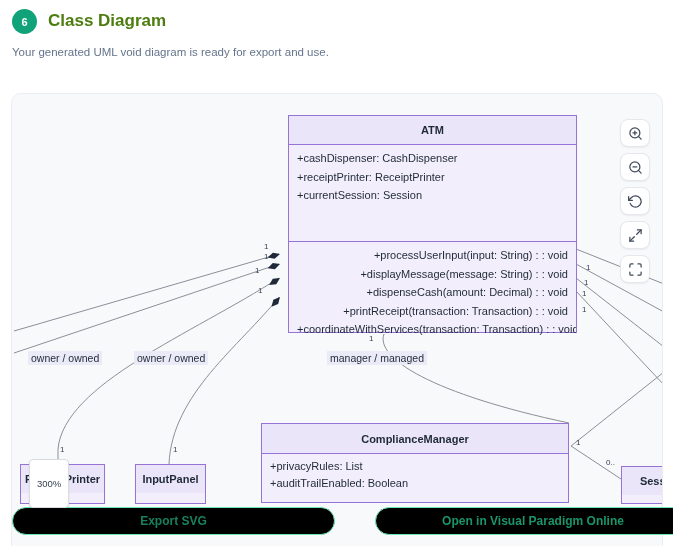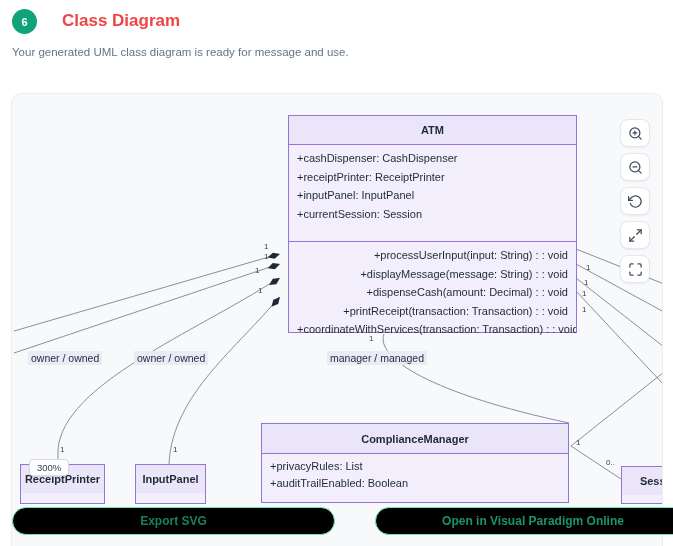--- a/index.html
+++ b/index.html
@@ -2,21 +2,21 @@
 <html><head>
 <meta charset="utf-8">
 <style>
   * { margin:0; padding:0; box-sizing:border-box; }
   html,body { width:673px; height:546px; background:#ffffff; font-family:"Liberation Sans", sans-serif; overflow:hidden; }
   .page { position:relative; width:673px; height:546px; background:#fff; }
 
   
   .step-badge { position:absolute; left:12px; top:9px; width:25px; height:25px; border-radius:50%;
     background:#10a37a; color:#fff; font-size:11px; font-weight:bold; display:flex; align-items:center; justify-content:center; }
-  .page-title { position:absolute; left:62px; top:11px; font-size:17px; font-weight:bold; color:#ef4444; }
+  .page-title { position:absolute; left:48px; top:11px; font-size:17px; font-weight:bold; color:#4d7c0f; }
   .page-subtitle { position:absolute; left:12px; top:46px; font-size:11.5px; color:#64748b; }
 
   
   .canvas { position:absolute; left:11px; top:93px; width:652px; height:473px;
     background:#f8f9fb; border:1px solid #ebedf0; border-radius:10px; overflow:hidden; }
   .edges { position:absolute; left:0; top:0; width:652px; height:397px; }
 
   
   .uml-class { position:absolute; border:1px solid #9673d6; background:#f2eefb; font-size:11px; color:#1f2937; }
   .uml-class .cls-header { background:#eae5f9; border-bottom:1px solid #9673d6; font-weight:bold;
@@ -33,21 +33,21 @@
   .rp { left:8px; top:370px; width:85px; height:40px; }
   .rp .cls-header, .ip .cls-header, .se .cls-header { height:28px; border-bottom:none; }
   .ip { left:123px; top:370px; width:71px; height:40px; }
   .se { left:609px; top:372px; width:80px; height:38px; }
 
   
   .edge-label { position:absolute; font-size:10.5px; color:#1f2937; background:rgba(233,233,247,0.92); padding:1px 3px; white-space:nowrap; }
   .mult { position:absolute; font-size:8px; color:#374151; white-space:nowrap; }
 
   
-  .zoom-tooltip { position:absolute; left:17px; top:365px; padding:2px 7px; background:#fff; border:1px solid #d8dbe0;
+  .zoom-tooltip { position:absolute; left:17px; top:365px; padding:18px 7px; background:#fff; border:1px solid #d8dbe0;
     border-radius:4px; font-size:9.5px; color:#374151; box-shadow:0 1px 2px rgba(0,0,0,0.08); z-index:5; }
 
   
   .ctrl-stack { position:absolute; right:12px; top:25px; display:flex; flex-direction:column; gap:6px; z-index:6; }
   .ctrl-btn { width:30px; height:28px; background:#fff; border:1px solid #e5e7eb; border-radius:8px;
     display:flex; align-items:center; justify-content:center; box-shadow:0 1px 2px rgba(16,24,40,0.06); cursor:pointer; }
   .ctrl-btn svg { stroke:#3f4a5a; }
 
   
   .footer-btn { position:absolute; top:507px; height:28px; background:#000000; border:1px solid #6ee7b7; border-radius:14px;
@@ -58,21 +58,21 @@
 </style>
 </head>
 <body>
 
 <div class="page">
 
   <div class="step-badge">
       <span>6</span>
     </div>
   <div class="page-title">Class Diagram</div>
-  <div class="page-subtitle">Your generated UML class diagram is ready for message and use.</div>
+  <div class="page-subtitle">Your generated UML void diagram is ready for export and use.</div>
 
   <div class="canvas">
 
     <svg class="edges" viewBox="0 0 652 397" fill="none">
       <g stroke="#8a8f98" stroke-width="1">
         <line x1="267" y1="160" x2="2" y2="237"></line>
         <line x1="267" y1="170" x2="2" y2="259"></line>
         <path d="M267,184 C180,240 52,290 46,355 L46,370"></path>
         <path d="M267,203 C228,252 160,300 157,370"></path>
         <line x1="564" y1="155" x2="652" y2="190"></line>
@@ -89,21 +89,20 @@
         <polygon points="0,0 6.5,-3.2 13,0 6.5,3.2" transform="translate(268,184) rotate(147)"></polygon>
         <polygon points="0,0 6.5,-3.2 13,0 6.5,3.2" transform="translate(268,203) rotate(131)"></polygon>
       </g>
     </svg>
 
     <div class="uml-class atm">
       <div class="cls-header">ATM</div>
       <div class="cls-section attrs">
         <div class="cls-row">+cashDispenser: CashDispenser</div>
         <div class="cls-row">+receiptPrinter: ReceiptPrinter</div>
-        <div class="cls-row">+inputPanel: InputPanel</div>
         <div class="cls-row">+currentSession: Session</div>
       </div>
       <div class="cls-section methods">
         <div class="cls-row">+processUserInput(input: String) : : void</div>
         <div class="cls-row">+displayMessage(message: String) : : void</div>
         <div class="cls-row">+dispenseCash(amount: Decimal) : : void</div>
         <div class="cls-row">+printReceipt(transaction: Transaction) : : void</div>
         <div class="cls-row">+coordinateWithServices(transaction: Transaction) : : void</div>
       </div>
     </div>

